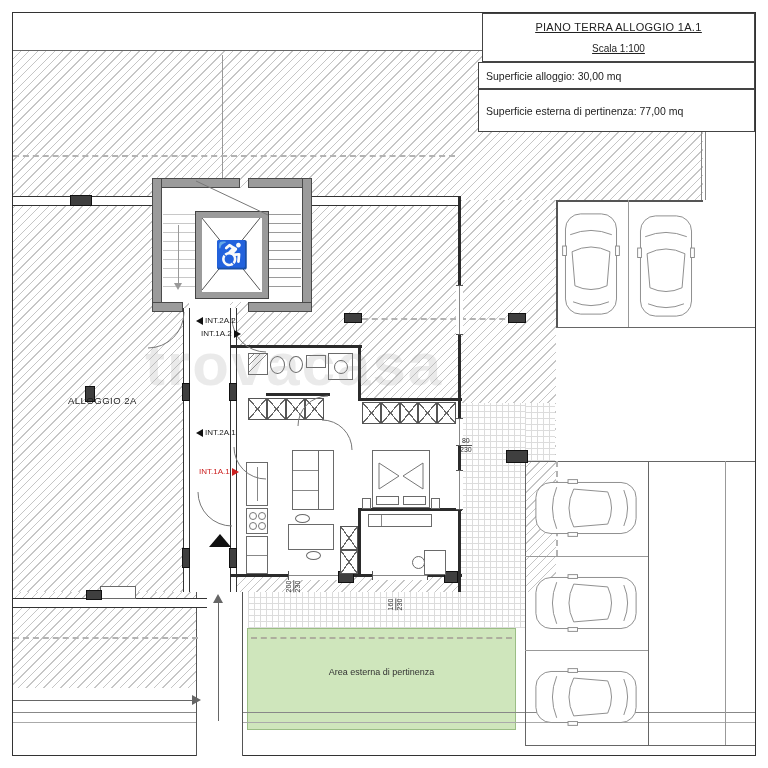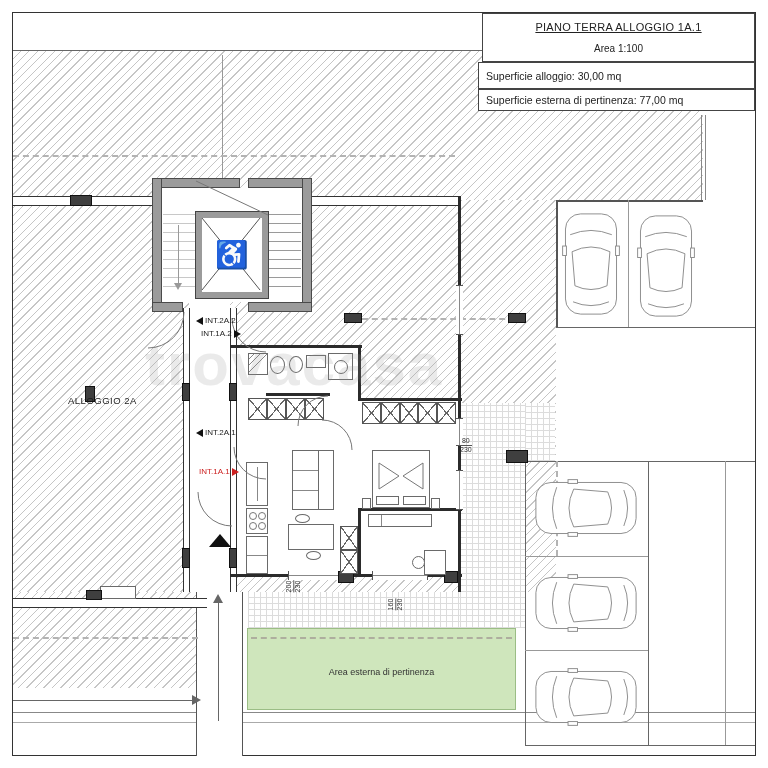--- a/index.html
+++ b/index.html
@@ -47,21 +47,21 @@
   .lbl{display:flex;align-items:center;gap:2px;font-size:8px;line-height:1;white-space:nowrap;z-index:40;color:#1c1c1c;}
   .tri-l{width:0;height:0;border-top:4px solid transparent;border-bottom:4px solid transparent;border-right:7px solid #111;}
   .tri-r{width:0;height:0;border-top:4px solid transparent;border-bottom:4px solid transparent;border-left:7px solid #111;}
   .tri-r.red{border-left-color:#cc2020;}
   .dim{display:flex;flex-direction:column;font-size:7px;line-height:1.15;color:#333;z-index:40;align-items:center;}
   .dim .du{border-top:1px solid #555;}
   .rot{transform:rotate(-90deg);transform-origin:center;}
   .bigtxt{font-size:9.5px;letter-spacing:.5px;z-index:40;white-space:nowrap;color:#1c1c1c;}
   
   .tb{background:#fff;border:1px solid #444;box-sizing:border-box;z-index:30;}
-  .tb-top{display:flex;flex-direction:column;align-items:center;justify-content:center;gap:10px;}
+  .tb-top{display:flex;flex-direction:column;align-items:center;justify-content:center;gap:10px;text-decoration:underline;}
   .tb-title{font-size:11px;text-decoration:underline;letter-spacing:.3px;}
   .tb-scale{font-size:10px;}
   .tb-row{display:flex;align-items:center;padding-left:7px;font-size:10.5px;}
   
   .green{z-index:3;border:1px solid #9bbd85;box-sizing:border-box;}
   .green-lbl{position:absolute;left:0;right:0;top:38px;text-align:center;font-size:9px;color:#333;}
   
   .arrow-up{width:0;height:0;border-left:5px solid transparent;border-right:5px solid transparent;border-bottom:9px solid #666;z-index:7;}
   .arrow-right{width:0;height:0;border-top:5px solid transparent;border-bottom:5px solid transparent;border-left:9px solid #666;z-index:7;}
   .arrow-down-sm{width:0;height:0;border-left:4px solid transparent;border-right:4px solid transparent;border-top:7px solid #999;z-index:6;}
@@ -89,36 +89,36 @@
 <div class="abs white" style="left:703px;top:51px;width:52px;height:149px"></div>
 <div class="abs white" style="left:556px;top:200px;width:147px;height:127px"></div>
 <div class="abs white" style="left:162px;top:188px;width:140px;height:114px"></div>
 <div class="abs white" style="left:189px;top:302px;width:41px;height:290px"></div>
 <div class="abs white" style="left:236px;top:348px;width:122px;height:226px"></div>
 <div class="abs white" style="left:358px;top:400px;width:100px;height:174px"></div>
 
 <div class="abs tiles" style="left:460px;top:403px;width:65px;height:225px"></div>
 <div class="abs tiles" style="left:525px;top:403px;width:30px;height:58px"></div>
 <div class="abs tiles" style="left:248px;top:592px;width:212px;height:36px"></div>
-<div class="abs green" style="left: 247px; top: 628px; width: 269px; height: 82px; background-color: rgb(207, 230, 188);">
+<div class="abs green" style="left: 247px; top: 628px; width: 269px; height: 102px; background-color: rgb(207, 230, 188);">
   <div class="abs" style="left:3px;right:3px;top:8px;border-top:2px dashed #aeae9e"></div>
   <div class="green-lbl">Area esterna di pertinenza</div>
 </div>
 <div class="abs white" style="left:196px;top:592px;width:47px;height:164px;border-left:1px solid #555;border-right:1px solid #555;box-sizing:border-box;z-index:4"></div>
 <div class="abs lineV" style="left:218px;top:603px;height:118px;z-index:7"></div>
 <div class="abs arrow-up" style="left:213px;top:594px"></div>
 
 <div class="abs tb tb-top" style="left:482px;top:13px;width:273px;height:49px">
   <div class="tb-title">PIANO TERRA ALLOGGIO 1A.1</div>
-  <div class="tb-scale">Area 1:100</div>
+  <div class="tb-scale">Scala 1:100</div>
 </div>
 <div class="abs tb tb-row" style="left:478px;top:62px;width:277px;height:27px">
   <span>Superficie alloggio: 30,00 mq</span>
 </div>
-<div class="abs tb tb-row" style="left:478px;top:89px;width:277px;height:22px">
+<div class="abs tb tb-row" style="left:478px;top:89px;width:277px;height:43px">
   <span>Superficie esterna di pertinenza: 77,00 mq</span>
 </div>
 
 <div class="abs lineH" style="left:13px;top:50px;width:469px"></div>
 <div class="abs lineV" style="left:222px;top:55px;height:123px;border-left-color:#999"></div>
 <div class="abs dashH" style="left:13px;top:155px;width:442px"></div>
 <div class="abs dashH" style="left:13px;top:637px;width:185px"></div>
 <div class="abs dashH" style="left:362px;top:318px;width:153px"></div>
 <div class="abs lineH" style="left:13px;top:700px;width:180px"></div>
 <div class="abs arrow-right" style="left:192px;top:695px"></div>

